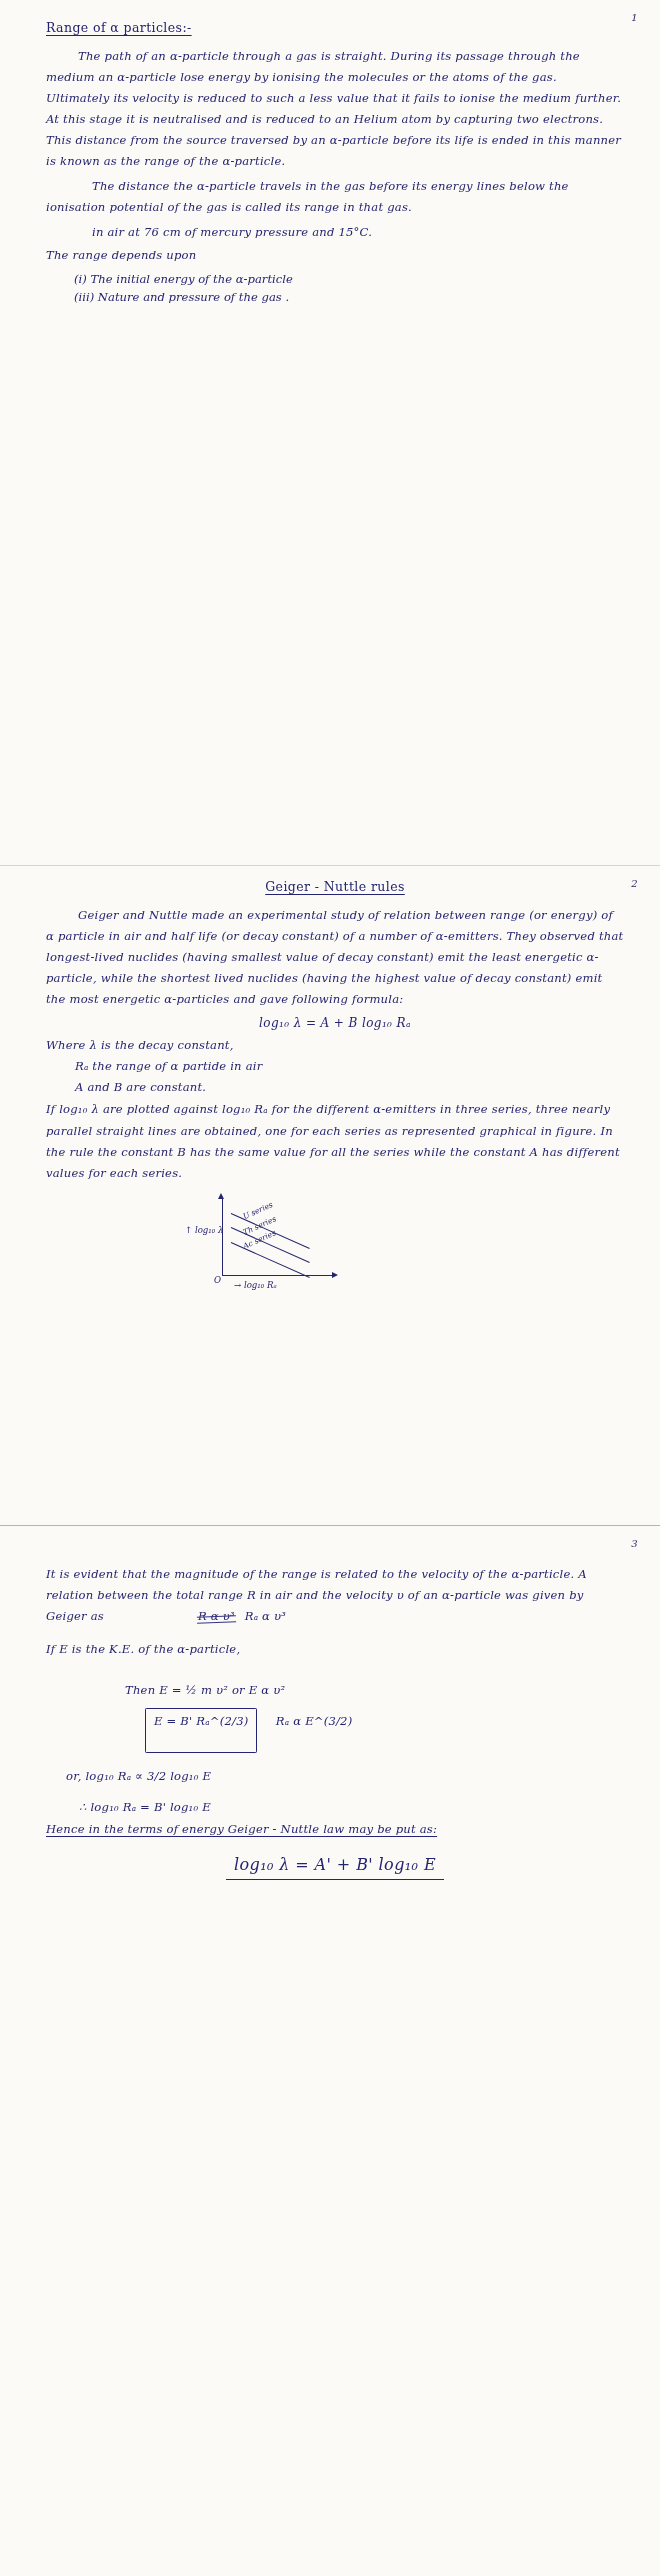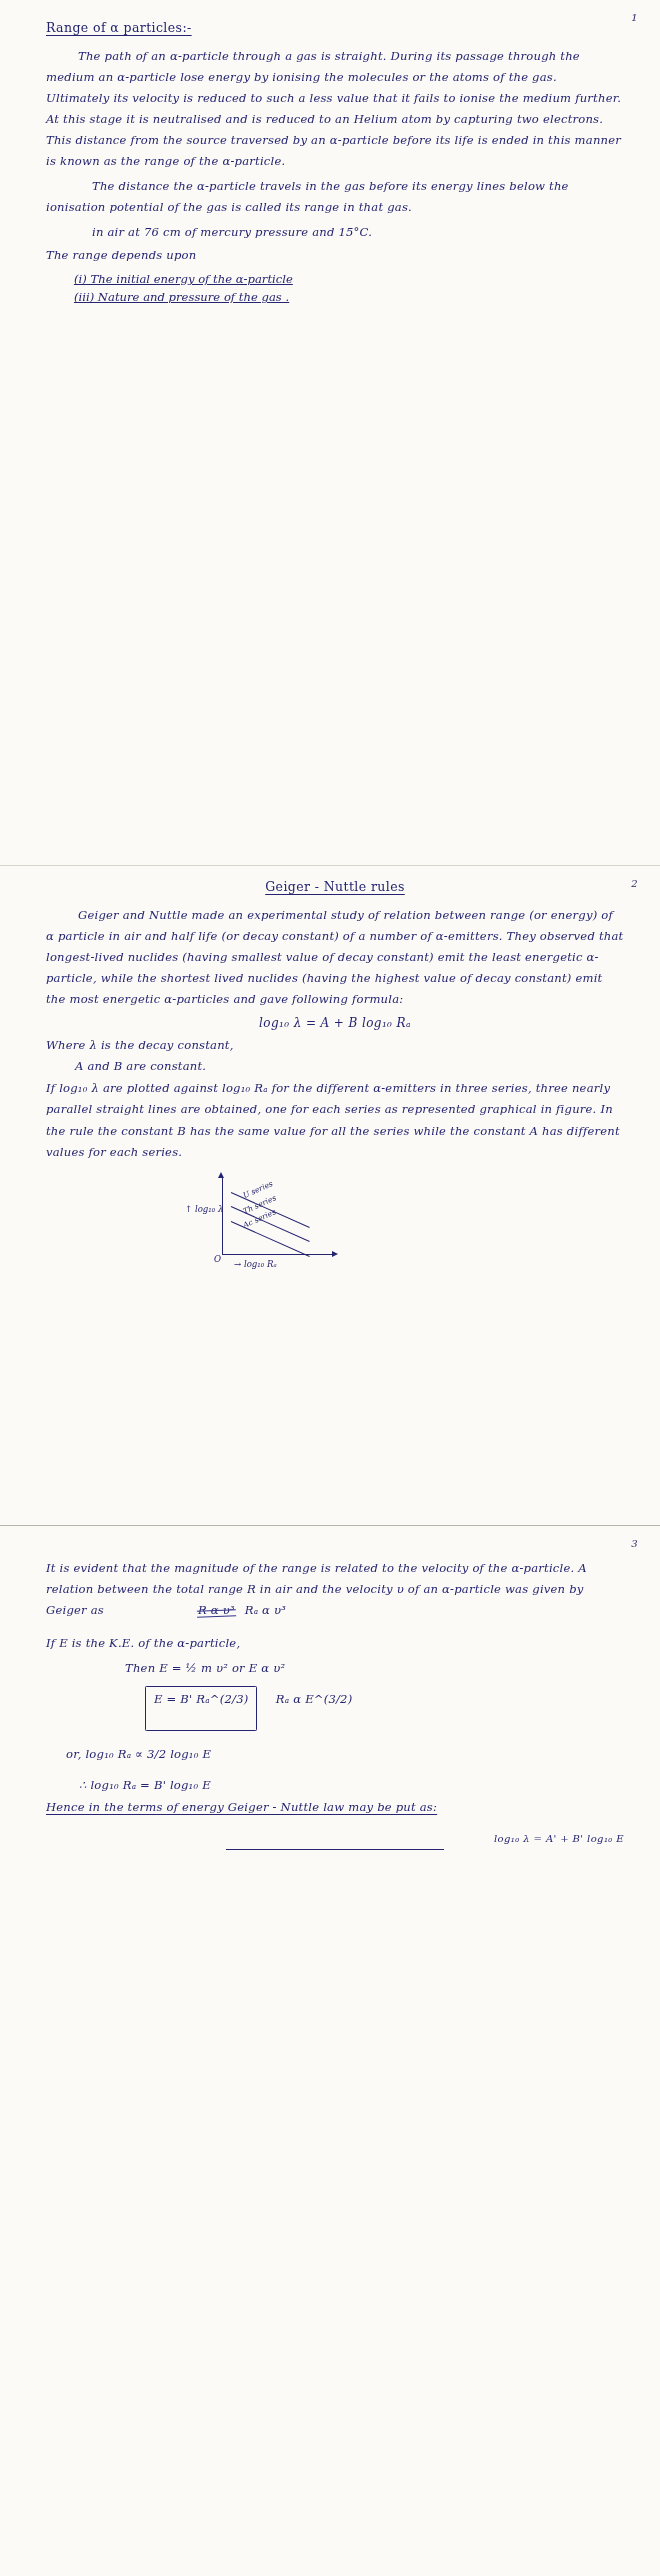--- a/index.html
+++ b/index.html
@@ -60,21 +60,20 @@
   .line { display: block; white-space: pre-wrap; }
 
   .list { margin: 6.6px 0 0 0; padding: 0; list-style: none; }
   .list li {
     margin: 0 0 4px 0;
     padding-left: 28px;
     font-family: "DejaVu Serif", serif;
     font-style: italic;
     font-size: 11.6px;
     color: #242470;
-    text-decoration: underline;
   }
 
   .formula {
     font-family: "DejaVu Serif", serif;
     font-style: italic;
     font-size: 12px;
     color: #242470;
     margin: 5.3px 0 5.3px 0;
     text-align: center;
     letter-spacing: 0.4px;
@@ -209,20 +208,21 @@
   <div class="page-num">2</div>
 
   <div class="hw-title title-center" style="margin-top:0;">Geiger - Nuttle rules</div>
 
   <div class="hw para indent-1">Geiger and Nuttle made an experimental study of relation between range (or energy) of α particle in air and half life (or decay constant) of a number of α-emitters. They observed that longest-lived nuclides (having smallest value of decay constant) emit the least energetic α-particle, while the shortest lived nuclides (having the highest value of decay constant) emit the most energetic α-particles and gave following formula:</div>
 
   <div class="formula">log₁₀ λ = A + B log₁₀ Rₐ</div>
 
   <div class="hw para">
     <span class="line">Where λ is the decay constant,</span>
+    <span class="line" style="padding-left:29px;">Rₐ the range of α partide in air</span>
     <span class="line" style="padding-left:29px;">A and B are constant.</span>
   </div>
 
   <div class="hw para">If log₁₀ λ are plotted against log₁₀ Rₐ for the different α-emitters in three series, three nearly parallel straight lines are obtained, one for each series as represented graphical in figure. In the rule the constant B has the same value for all the series while the constant A has different values for each series.</div>
 
   <div class="figure">
     <div class="arrow-up"></div>
     <div class="axis-y"></div>
     <div class="axis-x"></div>
     <div class="arrow-right"></div>
@@ -237,42 +237,42 @@
 
     <div class="glabel" style="left:77px; top:13.2px;">U series</div>
     <div class="glabel" style="left:77px; top:28px;">Th series</div>
     <div class="glabel" style="left:77px; top:42px;">Ac series</div>
   </div>
 </div>
 
 <div class="page page-3">
   <div class="page-num">3</div>
 
-  <div class="hw para" style="margin-top:12px;">It is evident that the magnitude of the range is related to the velocity of the α-particle. A relation between the total range R in air and the velocity υ of an α-particle was given by Geiger as</div>
+  <div class="hw para" style="margin-top:18px;">It is evident that the magnitude of the range is related to the velocity of the α-particle. A relation between the total range R in air and the velocity υ of an α-particle was given by Geiger as</div>
 
   <div class="hw para" style="margin-top:-22.5px; padding-left:152px;">
     <span class="scribble">R α υ³</span>
     <span style="margin-left:6px;">Rₐ α υ³</span>
   </div>
 
   <div class="hw para" style="margin-top:12px;">If E is the K.E. of the α-particle,</div>
 
-  <div class="hw para" style="padding-left:79px; margin-top:4px;">Then  E = ½ m υ²   or  E α υ²</div>
+  <div class="hw para" style="padding-left:79px; margin-top:20px;">Then  E = ½ m υ²   or  E α υ²</div>
 
   <div class="hw para" style="padding-left:99px; margin-top:6.6px;">
     <span class="boxed">E = B' Rₐ^(2/3)</span>
     <span style="margin-left:14.5px;">Rₐ α E^(3/2)</span>
   </div>
 
   <div class="hw para" style="padding-left:20px; margin-top:13.2px;">or,  log₁₀ Rₐ ∝ 3/2 log₁₀ E</div>
 
   <div class="hw para" style="padding-left:33px; margin-top:9.2px;">∴ log₁₀ Rₐ = B' log₁₀ E</div>
 
   <div class="hw para" style="margin-top:0;">
     <span class="underline-solid">Hence in the terms of energy Geiger - Nuttle law may be put as:</span>
   </div>
 
-  <div class="formula" style="margin-top:14.5px; font-size:10px;text-align:right;">log₁₀ λ = A' + B' log₁₀ E</div>
+  <div class="formula" style="margin-top:14.5px; font-size:16px;">log₁₀ λ = A' + B' log₁₀ E</div>
   <div style="width:218px; margin:4px auto 0 auto; border-bottom:0.9px solid #242470;"></div>
 
   <div class="bottom-blank"></div>
 </div>
 
 
 </body></html>

